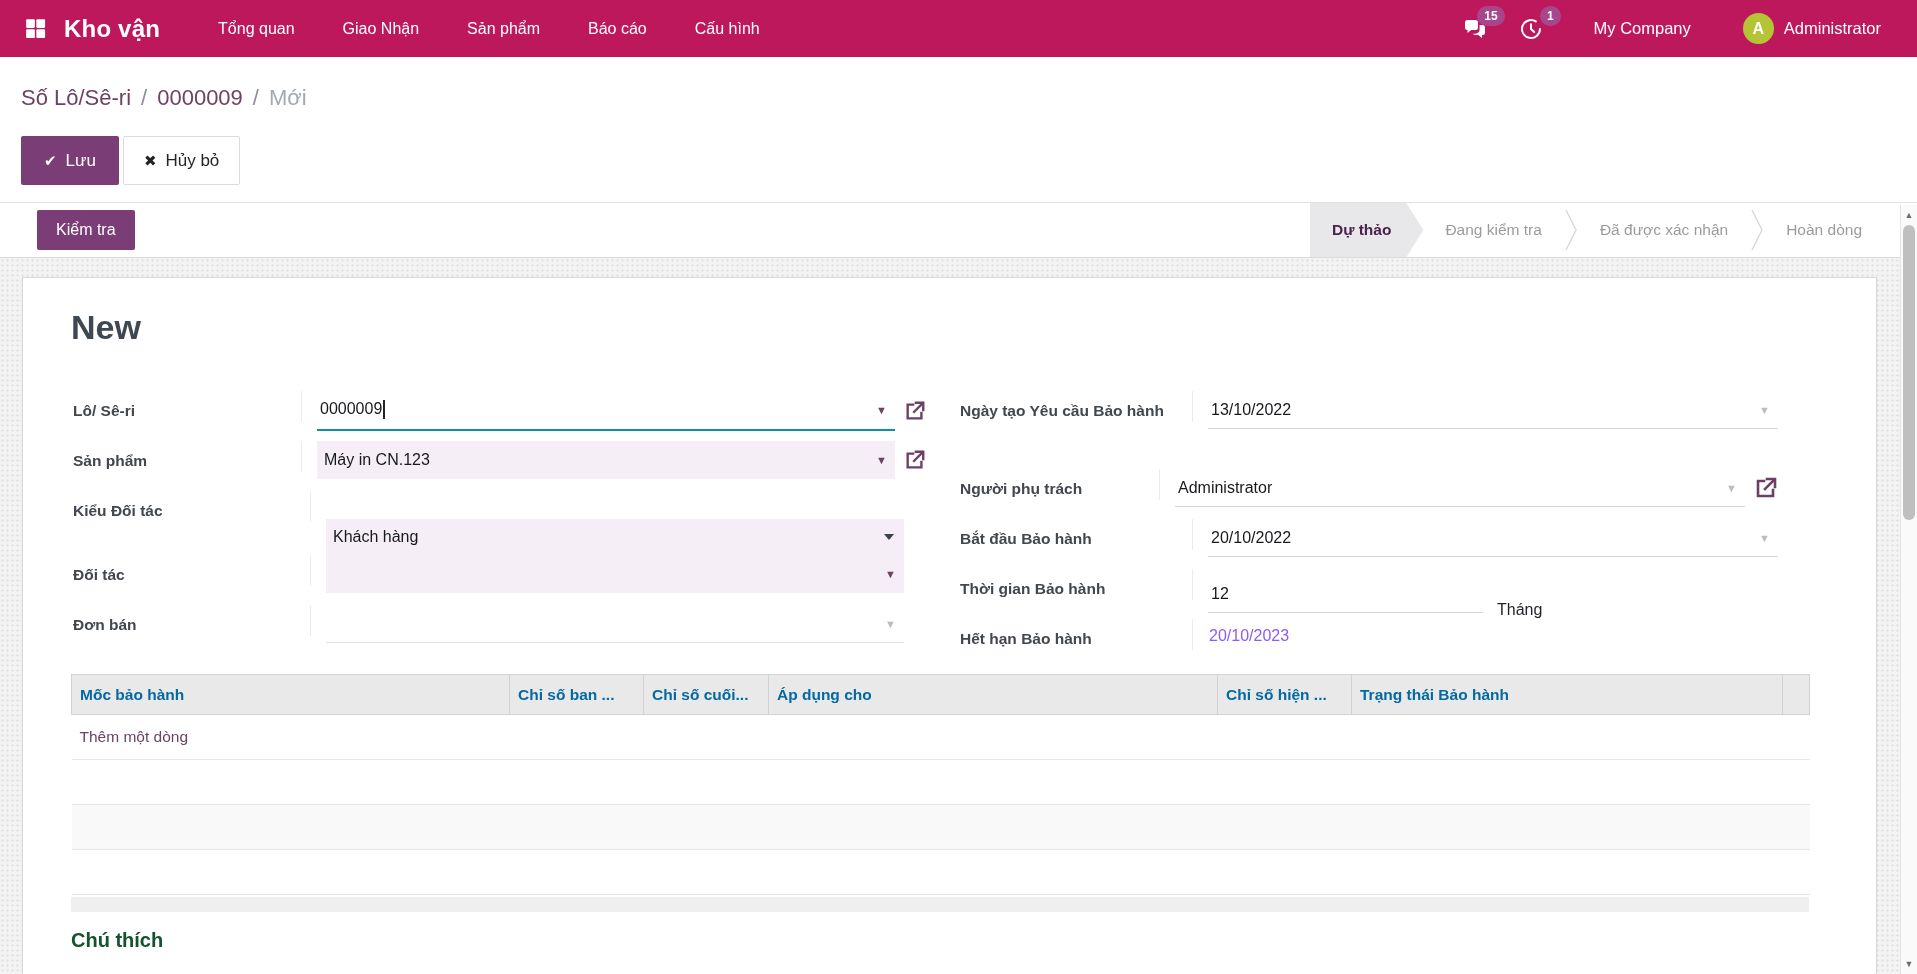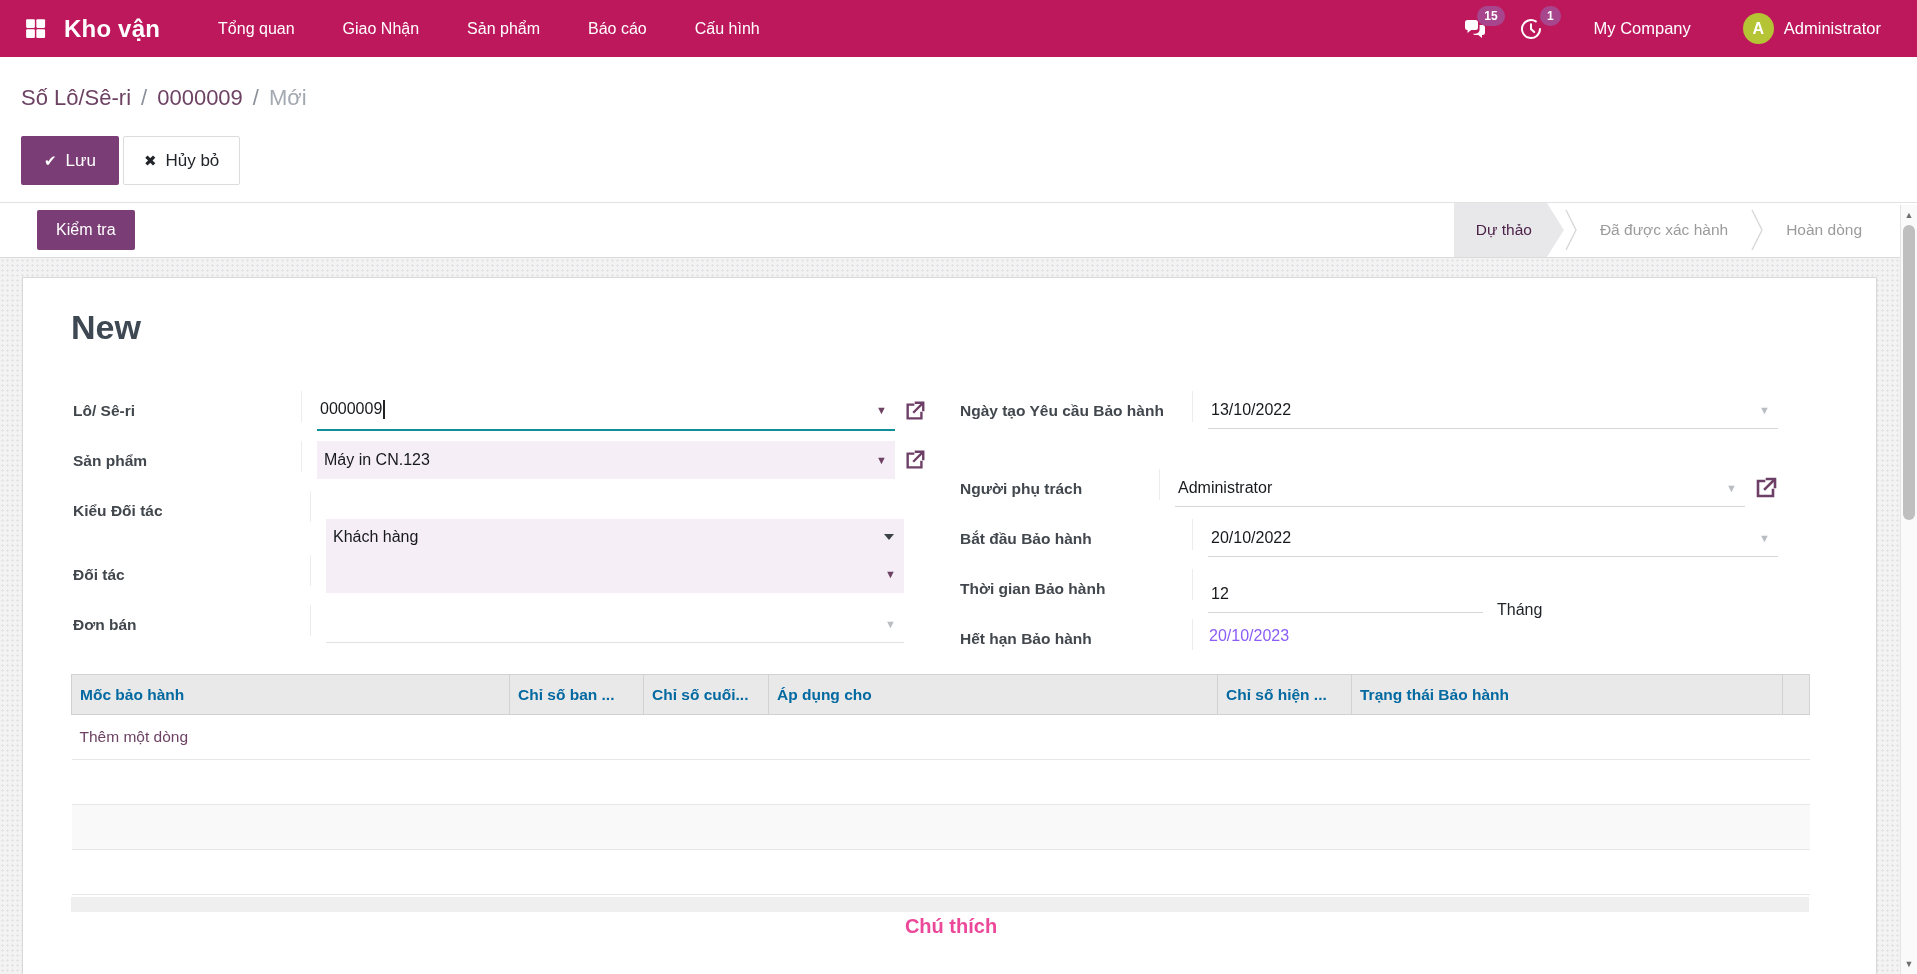--- a/index.html
+++ b/index.html
@@ -31,21 +31,21 @@
   .btn { font-size:17px; height:49px; display:inline-flex; align-items:center; justify-content:center; cursor:pointer; border:1px solid transparent; border-radius:2px; }
   .btn-primary { background:#7b3d76; color:#fff; padding:0 22px; gap:9px; }
   .btn-secondary { background:#fff; color:#212529; border-color:#dcdcdc; padding:0 20px; gap:9px; }
   .btn .glyph { font-size:15px; }
 
   
   .statusbar { position:absolute; top:203px; left:0; right:17px; height:55px; background:#fff; border-bottom:1px solid #dadada; display:flex; align-items:center; }
   .btn-check { margin-left:37px; background:#7b3d76; color:#fff; font-size:16px; height:40px; padding:0 19px; border-radius:2px; display:inline-flex; align-items:center; cursor:pointer; }
   .pipeline { margin-left:auto; display:flex; align-items:center; height:100%; padding-right:16px; }
   .state { font-size:15.5px; color:#9b9b9b; padding:0 22px; height:100%; display:flex; align-items:center; cursor:pointer; white-space:nowrap; }
-  .state.active { background:#e8e8ea; color:#4d2249; font-weight:400;
+  .state.active { background:#e8e8ea; color:#4d2249; font-weight:700;
     clip-path:polygon(0 0, calc(100% - 17px) 0, 100% 50%, calc(100% - 17px) 100%, 0 100%);
     padding:0 32px 0 22px; }
   .chev { height:100%; display:flex; align-items:center; }
 
   
   .content { position:absolute; top:258px; left:0; right:0; bottom:0; background-color:#f3f3f4;
     background-image:radial-gradient(#e4e4e6 1px, transparent 1.2px); background-size:5px 5px; overflow:hidden; }
   .sheet { position:absolute; top:19px; left:22px; right:40px; bottom:-20px; background:#fff; border:1px solid #d9d9d9; box-shadow:0 1px 2px rgba(0,0,0,.04); padding:30px 45px 0 48px; }
   .sheet-title { font-size:34px; font-weight:700; color:#3e4852; margin-bottom:44px; }
 
@@ -78,21 +78,21 @@
 
   
   .wtable { margin-top:5px; width:1738px; border-collapse:collapse; table-layout:fixed; }
   .wtable th { background:#e9e9e9; border:1px solid #d2d2d2; border-left:none; font-size:15.5px; font-weight:700; color:#0369a1; text-align:left; padding:10px 8px; height:40px; white-space:nowrap; overflow:hidden; cursor:pointer; }
   .wtable th:first-child { border-left:1px solid #d2d2d2; }
   .wtable td { border-bottom:1px solid #e6e6e6; height:45px; font-size:15.5px; padding:0 8px; }
   .add-row a { color:#6d4263; cursor:pointer; text-decoration:none; font-size:15.5px; }
   tr.stripe td { background:#f9f9f9; }
   .tfooter { width:1738px; height:15px; background:#efefef; margin-top:2px; }
 
-  .notes-label { margin-top:3px; font-size:20px; font-weight:700; color:#ec4899;text-align:center; }
+  .notes-label { margin-top:17px; font-size:20px; font-weight:700; color:#14532d; }
 
   
   .scrollbar { position:absolute; top:205px; right:0; bottom:0; width:17px; background:#fafafa; border-left:1px solid #e4e4e4; z-index:50; }
   .sb-arrow { position:absolute; left:0; width:16px; height:16px; display:flex; align-items:center; justify-content:center; font-size:9px; color:#6f6f6f; cursor:pointer; }
   .sb-up { top:2px; } .sb-down { bottom:2px; }
   .sb-thumb { position:absolute; left:2px; width:12px; top:20px; height:295px; background:#bfbfbf; border-radius:6px; cursor:pointer; }
 </style>
 </head>
 <body>
 
@@ -155,26 +155,27 @@
         <span class="glyph">✖</span>
         <span>Hủy bỏ</span>
       </div>
     </div>
   </div>
 
   <div class="statusbar">
     <div class="btn-check">Kiểm tra</div>
     <div class="pipeline">
       <div class="state active">Dự thảo</div>
+      <div class="state">Đang kiểm tra</div>
       <div class="chev">
           <svg width="14" height="46" viewBox="0 0 14 46" fill="none" stroke="#d8d8d8" stroke-width="1.4">
             <polyline points="2,3 12,23 2,43"></polyline>
           </svg>
         </div>
-      <div class="state">Đã được xác hành</div>
+      <div class="state">Đã được xác nhận</div>
       <div class="chev">
           <svg width="14" height="46" viewBox="0 0 14 46" fill="none" stroke="#d8d8d8" stroke-width="1.4">
             <polyline points="2,3 12,23 2,43"></polyline>
           </svg>
         </div>
       <div class="state">Hoàn dòng</div>
     </div>
   </div>
 
   <div class="content">

